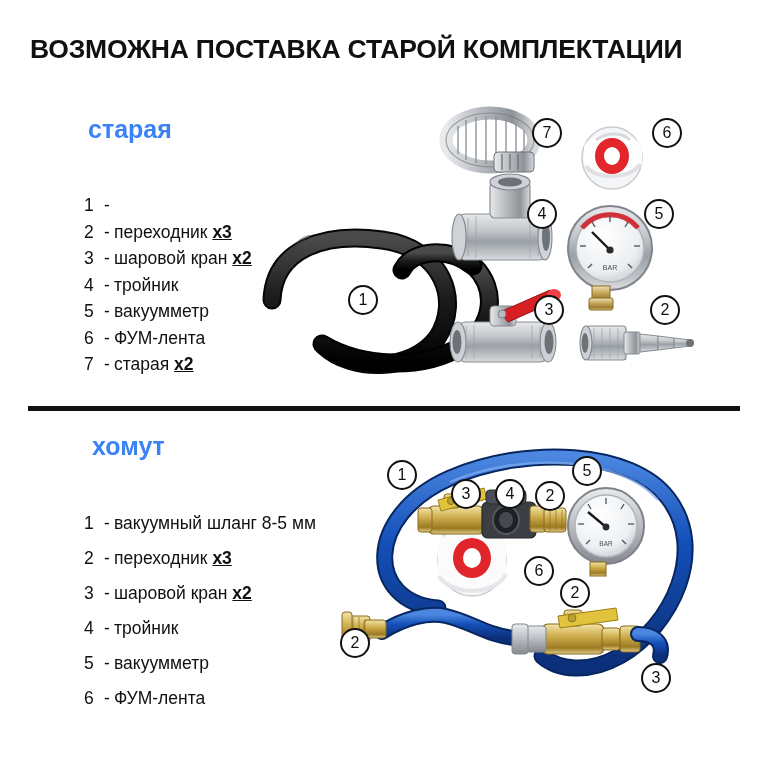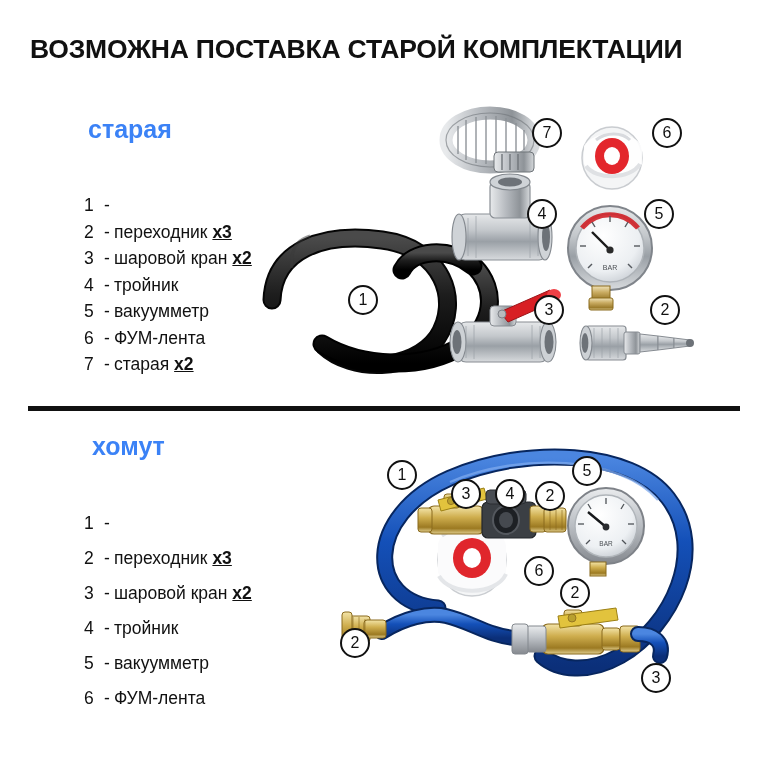--- a/index.html
+++ b/index.html
@@ -284,20 +284,21 @@
   <div class="callout" style="left:650px; top:295px;">2</div>
 
   <div class="divider"></div>
 
   <div class="section-label" style="left:92px; top:432px;">хомут</div>
 
   <div class="legend" style="left:84px; top:506px; line-height:35px;">
     <div class="legend-row">
       <span class="legend-num">1</span>
       <span class="legend-dash">-</span>
+      <span class="legend-text"><span>вакуумный шланг 8-5 мм</span><b></b></span>
     </div>
     <div class="legend-row">
       <span class="legend-num">2</span>
       <span class="legend-dash">-</span>
       <span class="legend-text"><span>переходник </span><b>x3</b></span>
     </div>
     <div class="legend-row">
       <span class="legend-num">3</span>
       <span class="legend-dash">-</span>
       <span class="legend-text"><span>шаровой кран </span><b>x2</b></span>

